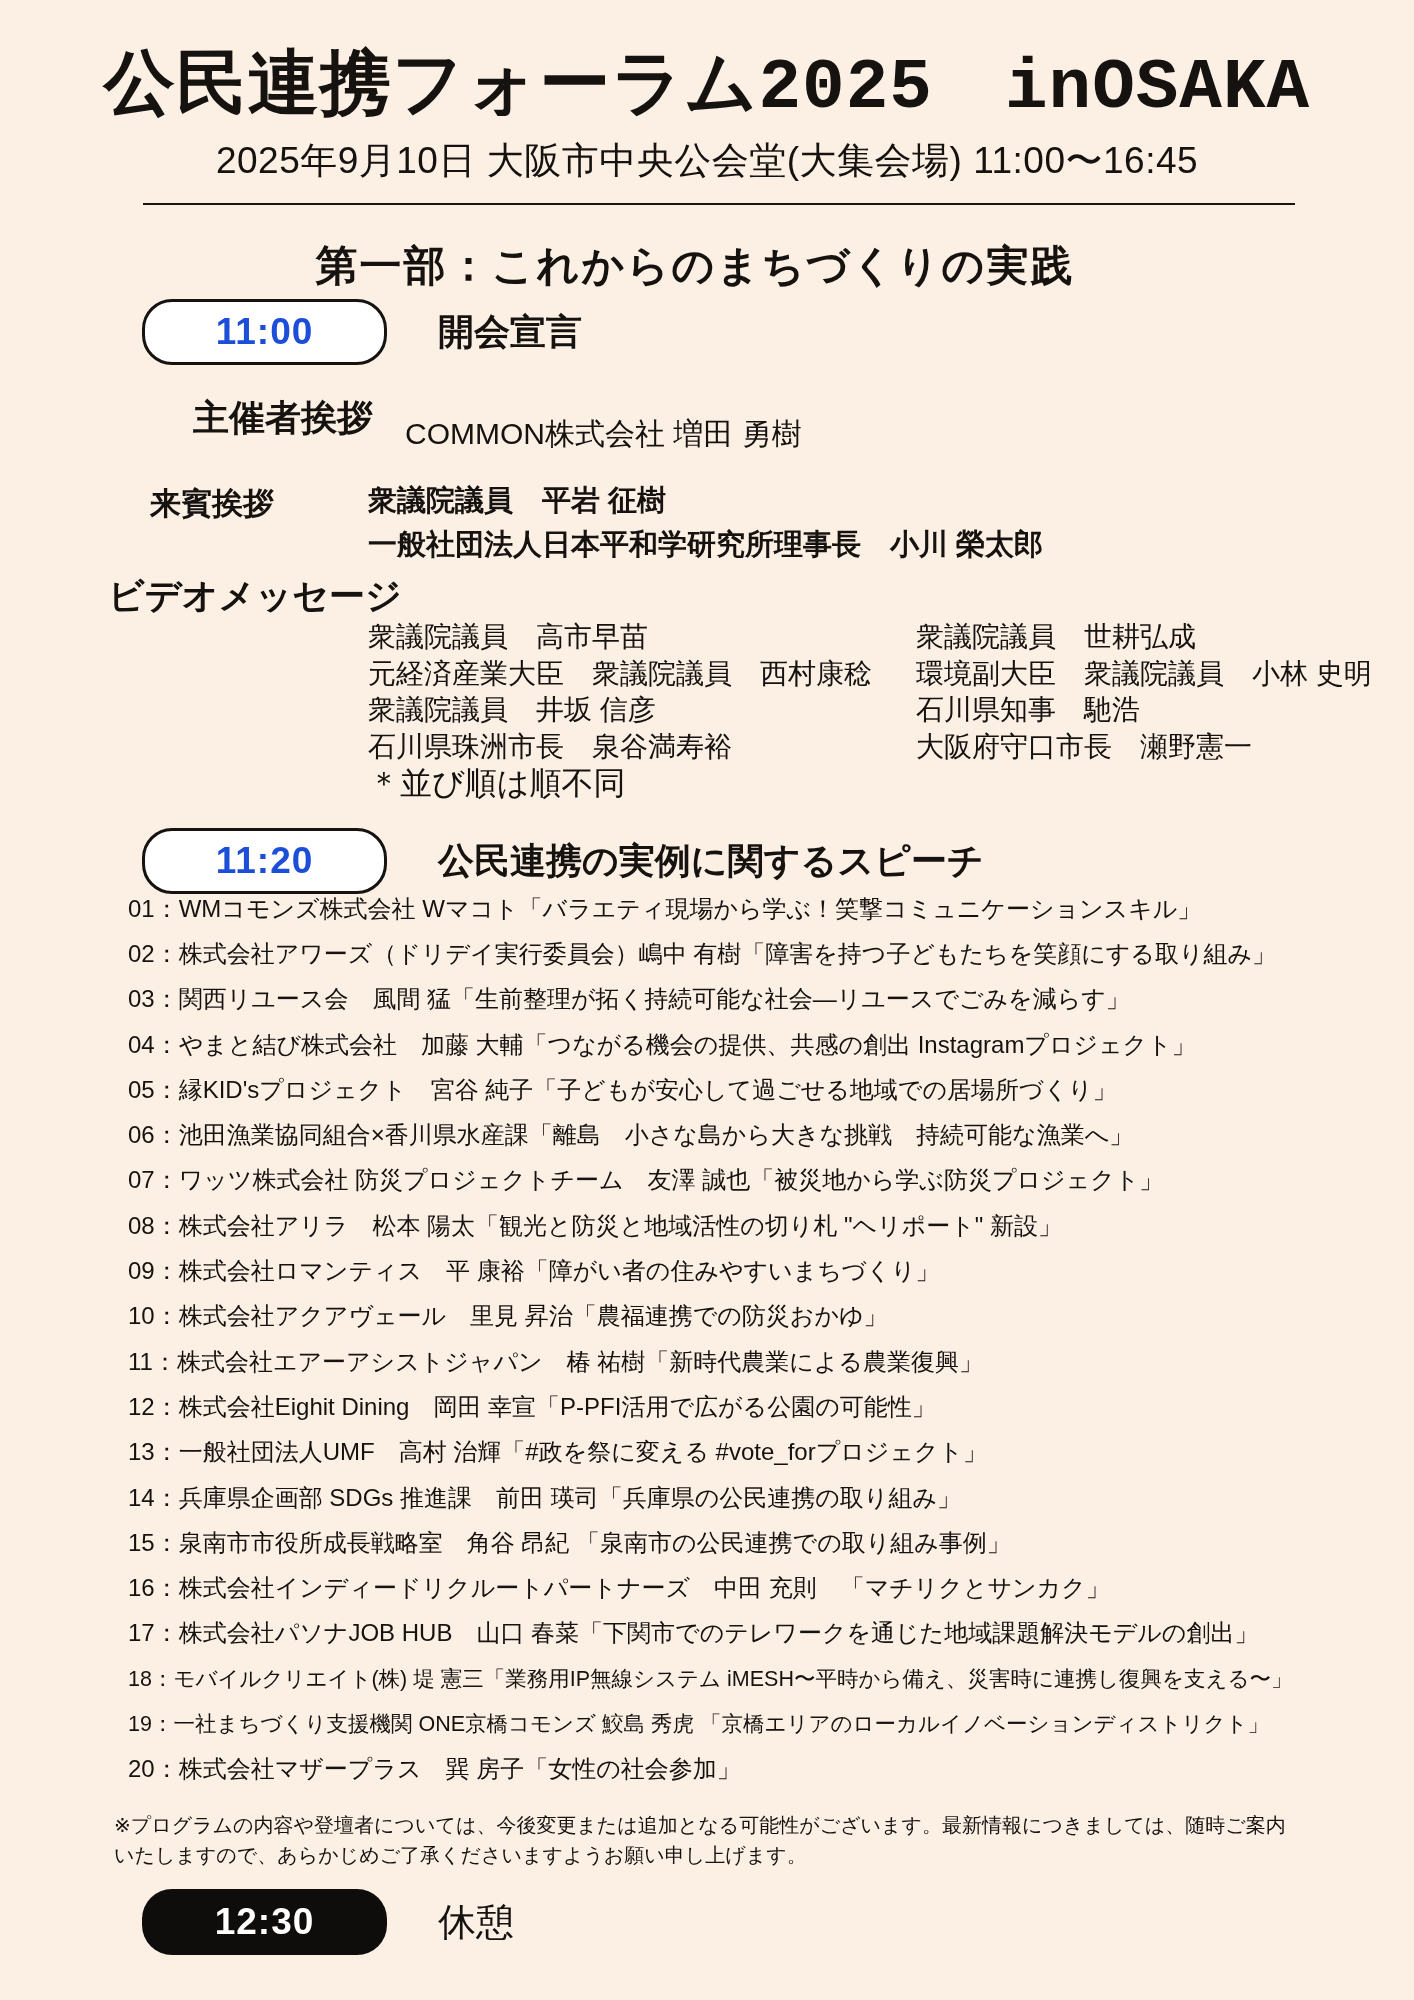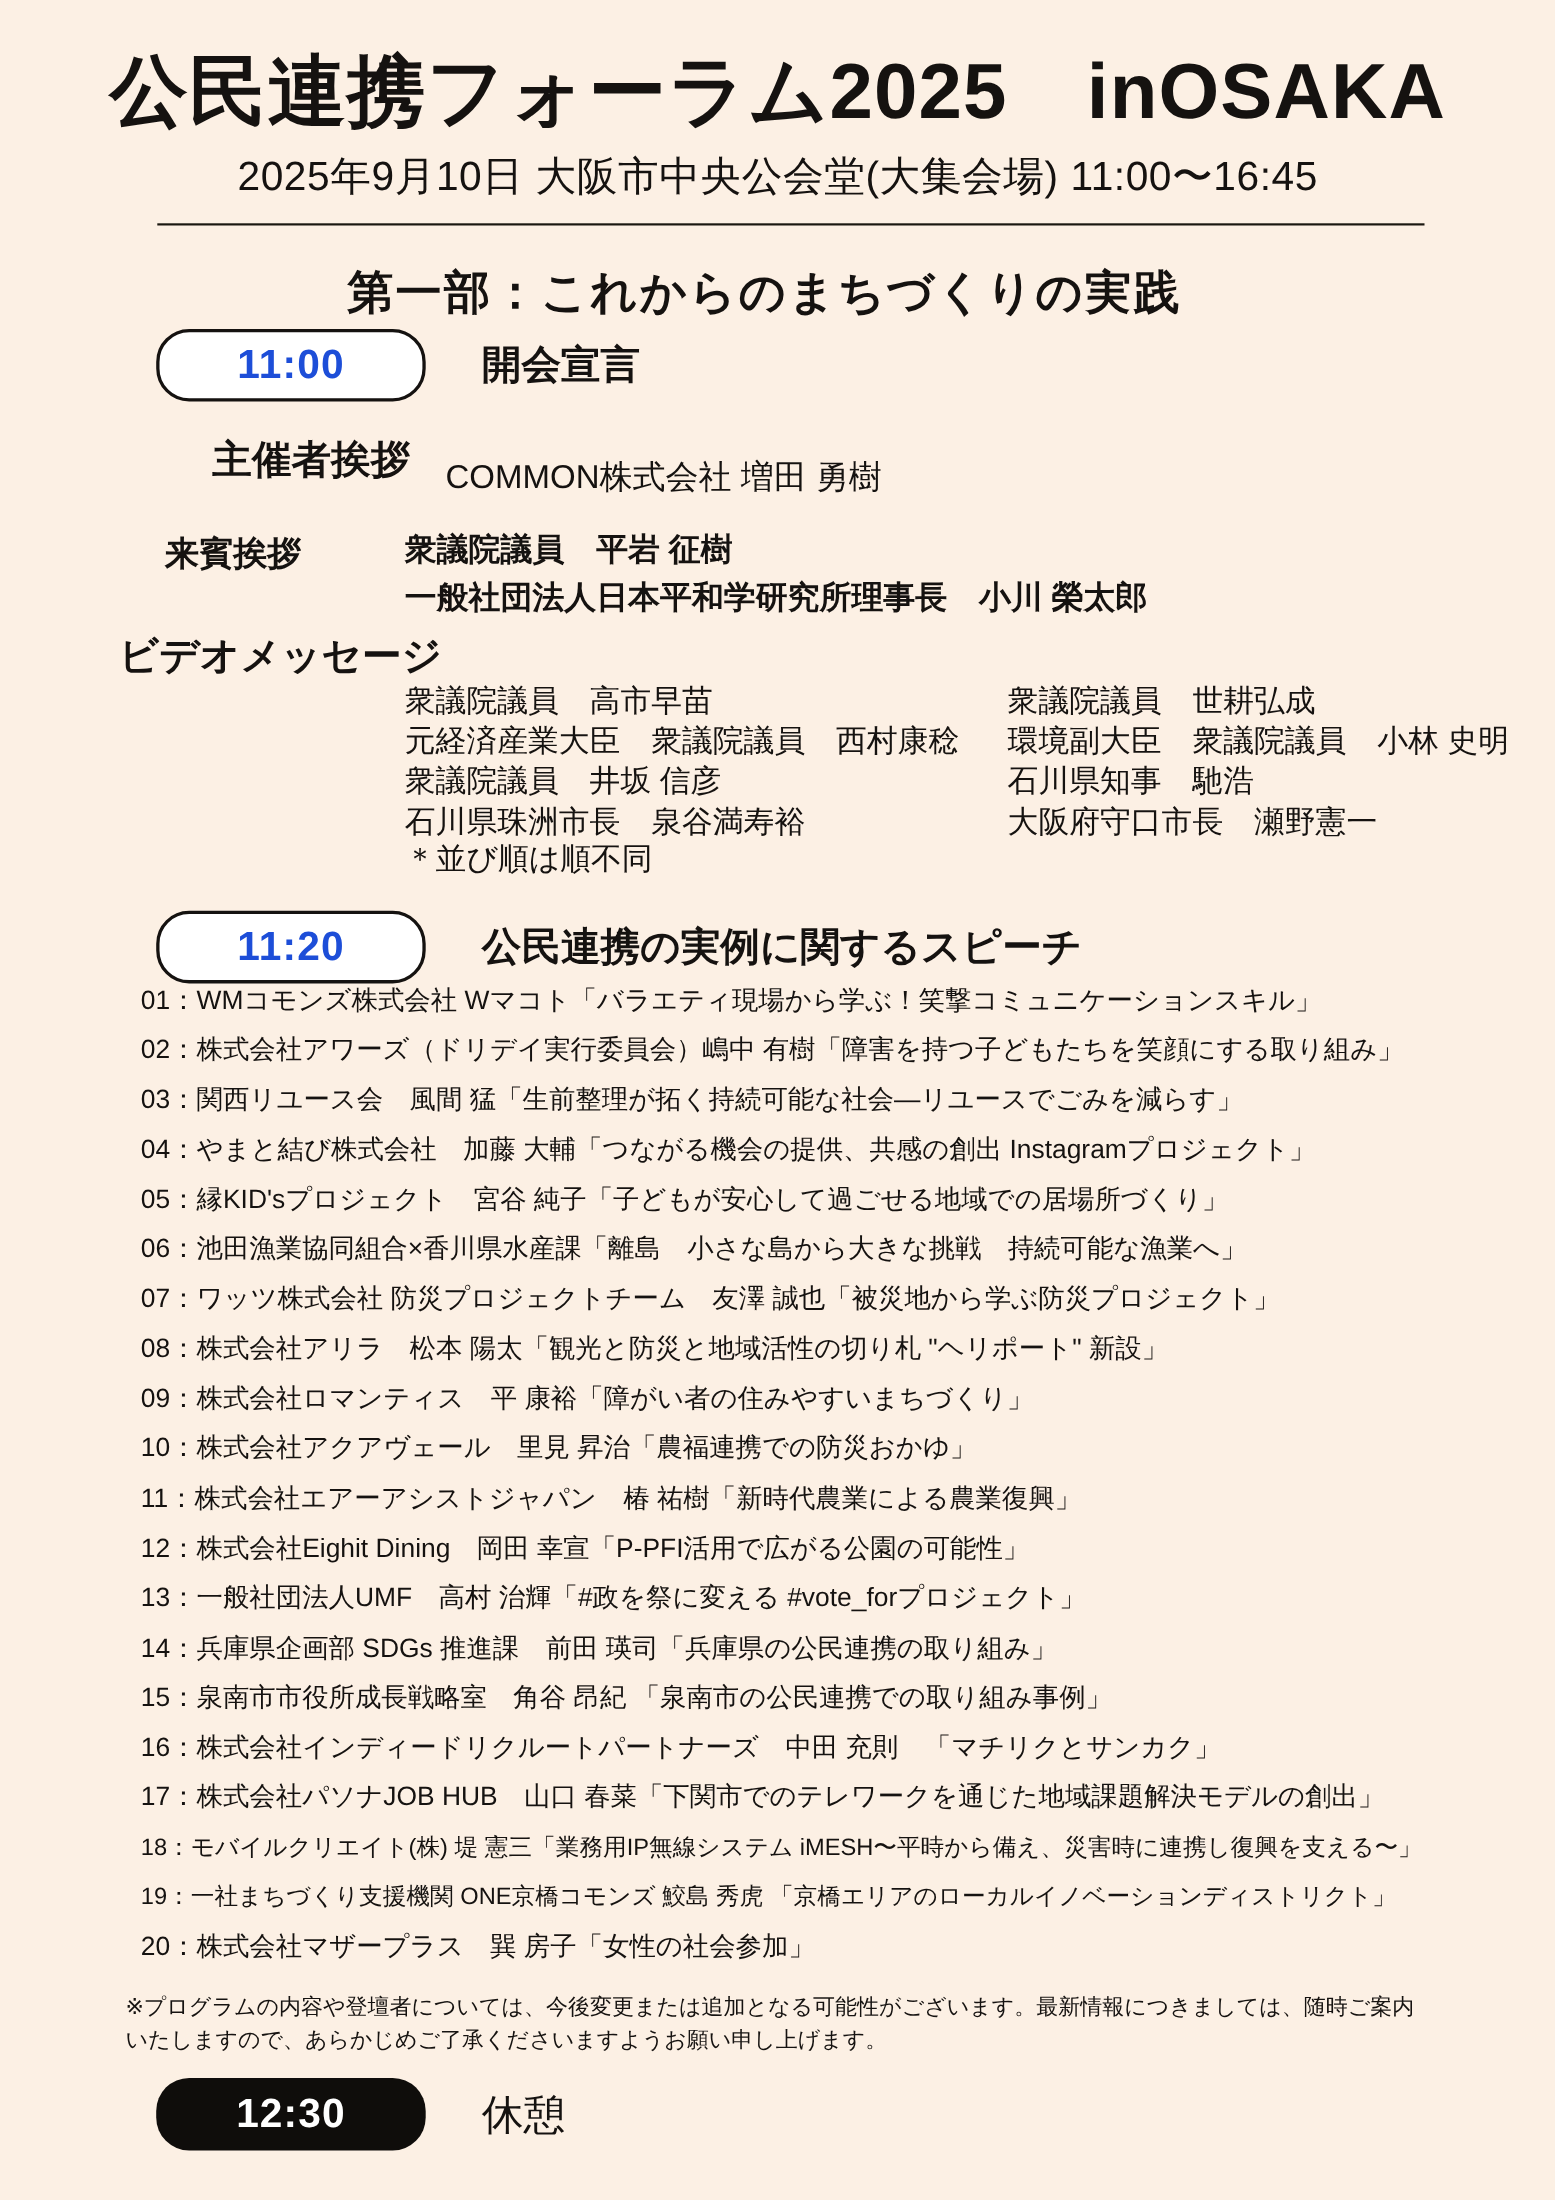--- a/index.html
+++ b/index.html
@@ -1,21 +1,21 @@
 <!DOCTYPE html>
 <html lang="ja"><head>
 <meta charset="utf-8">
 <style>
   html,body{margin:0;padding:0;}
   body{font-family:"Liberation Sans","DejaVu Sans",sans-serif;color:#151210;}
   .page{position:relative;width:1414px;height:2000px;background:#FCF0E4;overflow:hidden;}
 
   
   .title{position:absolute;top:36px;left:0;width:100%;text-align:center;
-         font-size:71px;font-weight:800;letter-spacing:1px;}
+         font-size:71px;font-weight:800;letter-spacing:1px;font-family:Liberation Mono, monospace;}
   .subtitle{position:absolute;top:136px;left:0;width:100%;text-align:center;
          font-size:37px;font-weight:500;letter-spacing:0.5px;}
   .hr{position:absolute;top:203px;left:143px;width:1152px;height:0;
          border-top:2.5px solid #1a1710;}
 
   
   .section-title{position:absolute;top:238px;left:0;width:1390px;text-align:center;
          font-size:42px;font-weight:600;letter-spacing:2px;}
 
   
@@ -37,21 +37,21 @@
   
   .guests{position:absolute;top:478px;left:150px;display:flex;align-items:flex-start;}
   .guests-label{width:218px;font-size:31px;font-weight:800;padding-top:5px;flex:0 0 auto;}
   .guest-lines{font-size:29px;font-weight:700;line-height:44px;white-space:nowrap;}
 
   
   .video-label{position:absolute;top:572px;left:108px;font-size:36px;font-weight:800;}
   .video-grid{position:absolute;top:619px;left:368px;display:grid;
               grid-template-columns:548px auto;font-size:28px;font-weight:500;
               line-height:36.5px;white-space:nowrap;}
-  .video-note{position:absolute;top:762px;left:368px;font-size:28px;font-weight:500;}
+  .video-note{position:absolute;top:762px;left:368px;font-size:32px;font-weight:500;}
 
   
   .items{position:absolute;top:886px;left:128px;right:50px;}
   .item{height:45.3px;display:flex;align-items:center;font-size:24px;font-weight:500;
         white-space:nowrap;}
   .item.small{font-size:21.5px;}
 
   
   .footnote{position:absolute;top:1810px;left:114px;width:1185px;
             font-size:20px;font-weight:500;line-height:30px;}

